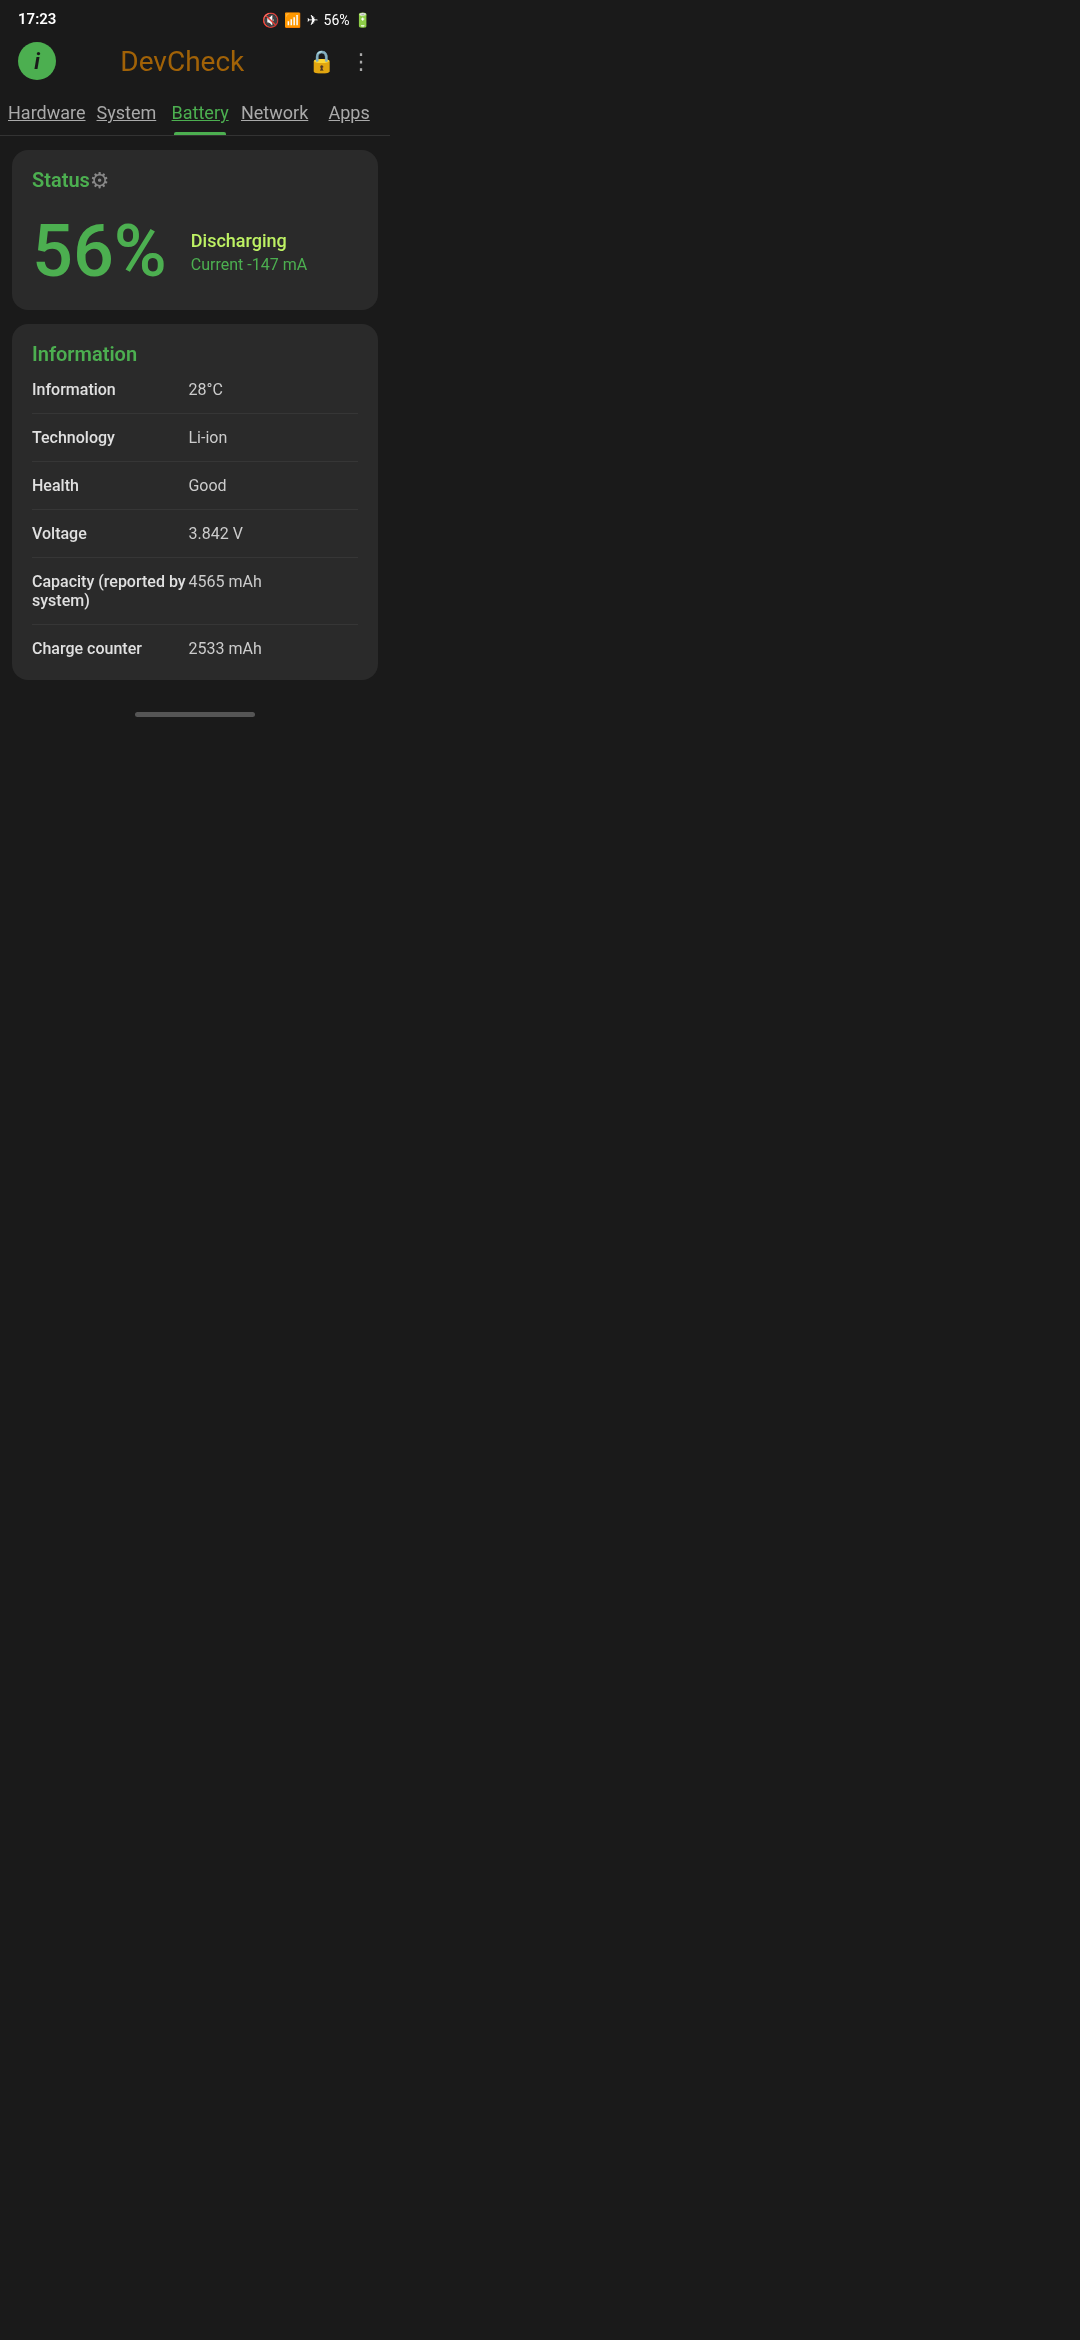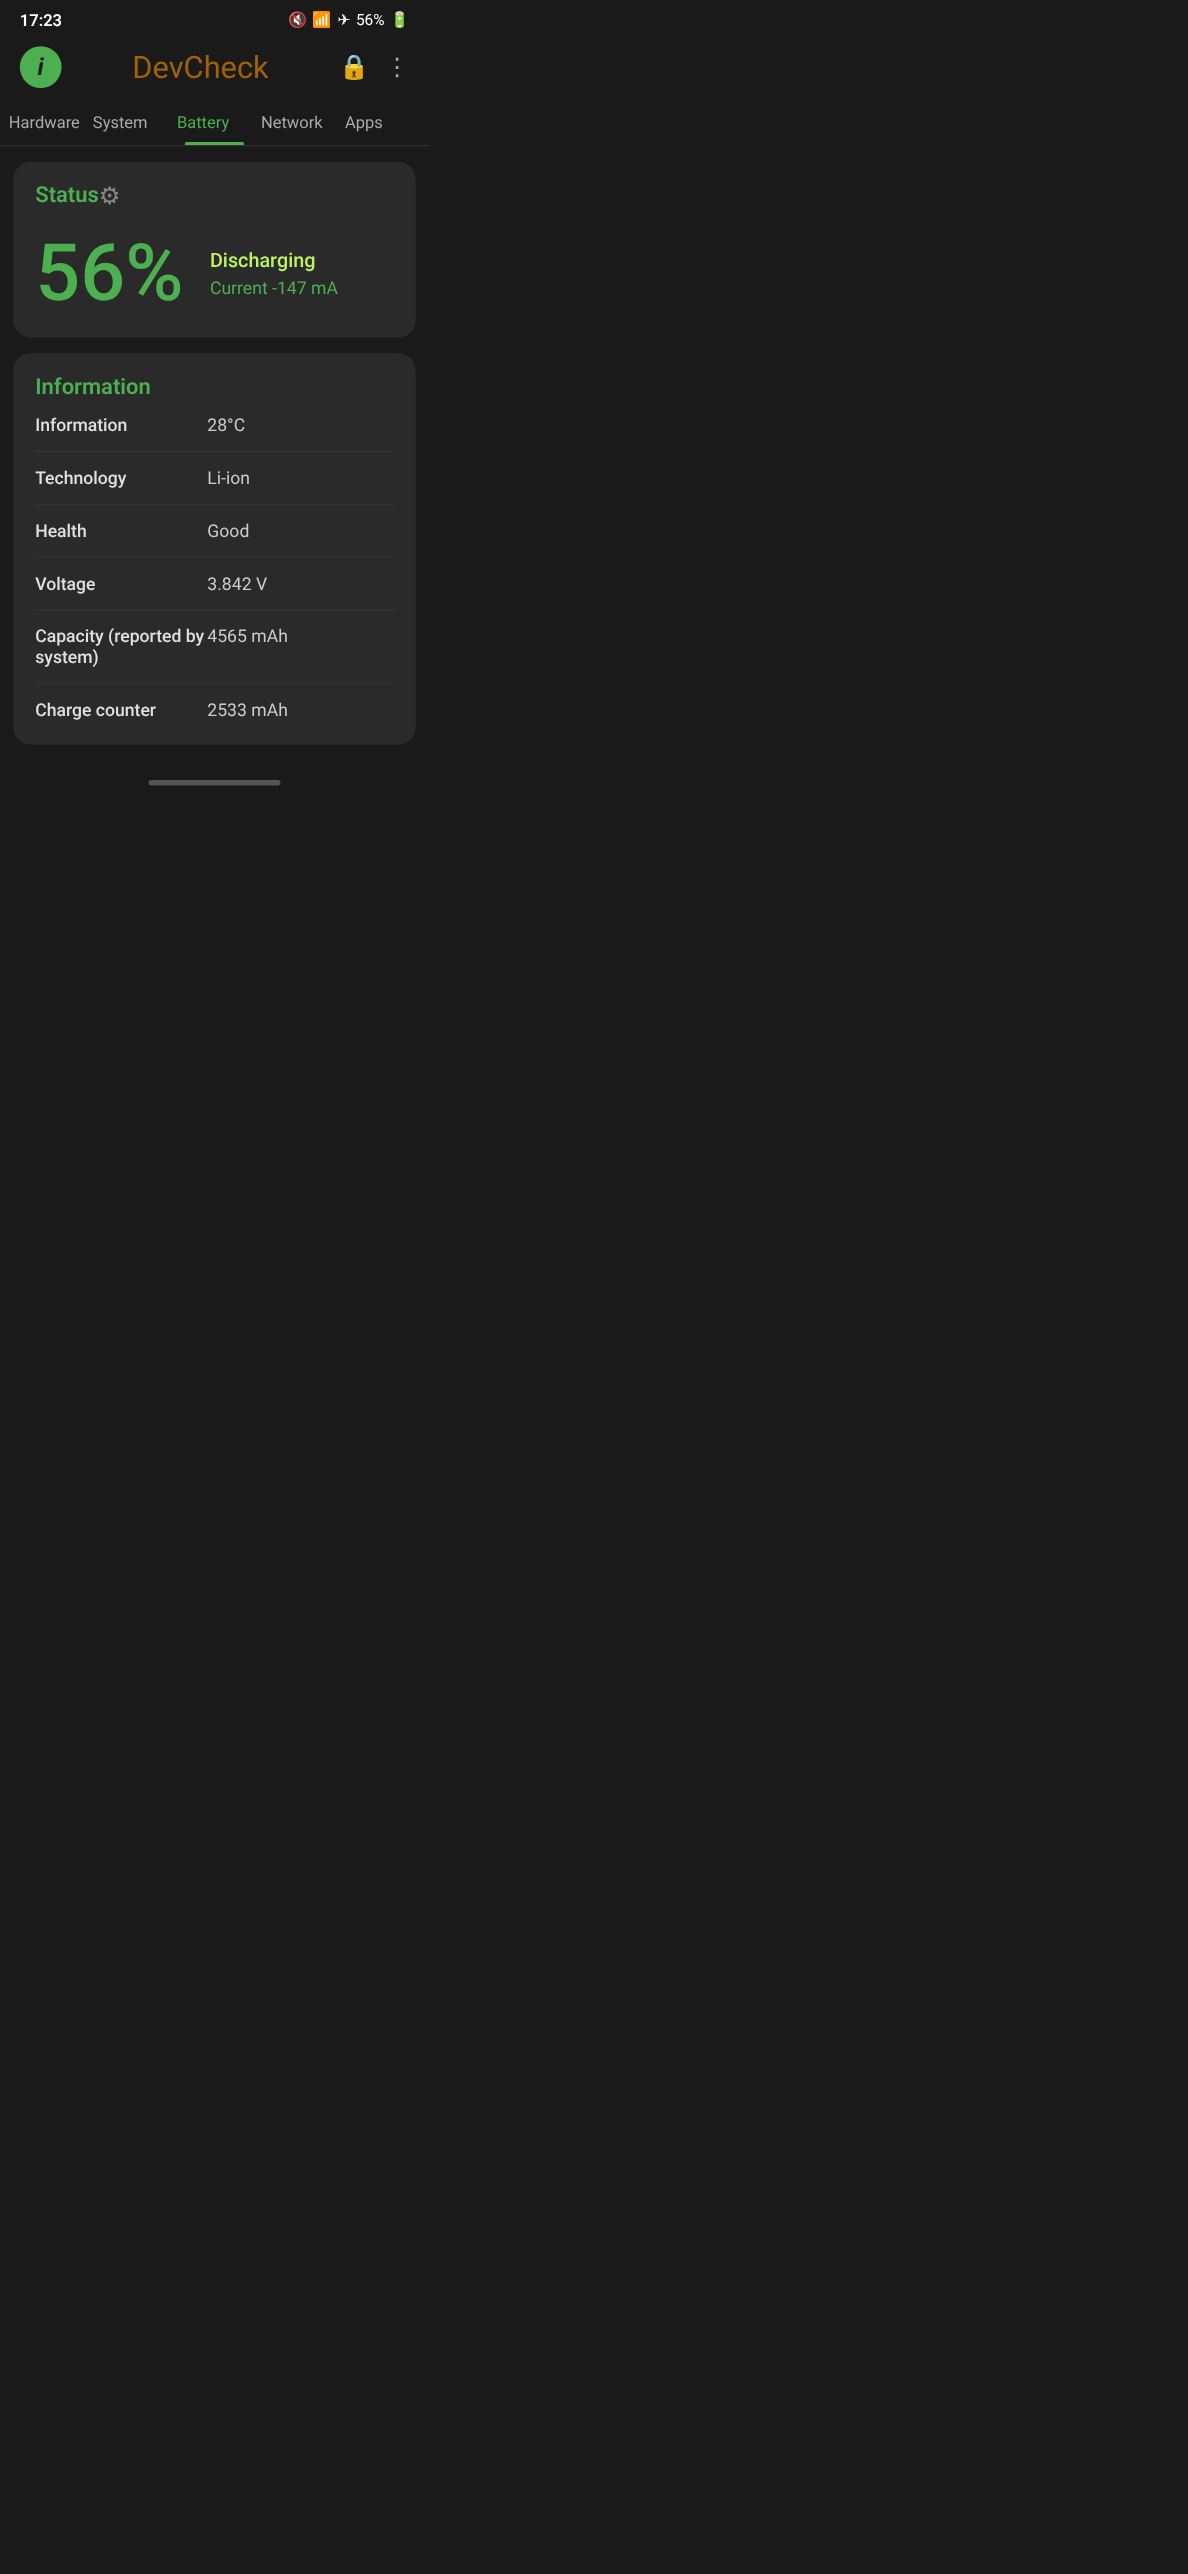--- a/index.html
+++ b/index.html
@@ -12,21 +12,21 @@
       width: 390px;
       min-height: 844px;
       position: relative;
       overflow-x: hidden;
     }
 
     
     .status-bar {
       display: flex;
       justify-content: space-between;
-      align-items: flex-start;
+      align-items: flex-end;
       padding: 10px 18px 6px 18px;
       background: #1a1a1a;
     }
     .status-bar-time {
       font-size: 15px;
       font-weight: 600;
       color: #ffffff;
     }
     .status-bar-icons {
       display: flex;
@@ -82,26 +82,28 @@
     .tab-bar {
       display: flex;
       align-items: flex-end;
       padding: 0 4px;
       background: #1a1a1a;
       border-bottom: 1px solid #333;
       overflow-x: auto;
     }
     .tab-item {
       flex: 1;
+      text-align: center;
       padding: 10px 4px 12px 4px;
-      font-size: 15px;
+      font-size: 18px;
       color: #aaaaaa;
       cursor: pointer;
       white-space: nowrap;
       position: relative;
+      text-decoration: underline;
     }
     .tab-item.active {
       color: #4caf50;
     }
     .tab-item.active::after {
       content: '';
       position: absolute;
       bottom: 0;
       left: 15%;
       width: 70%;

